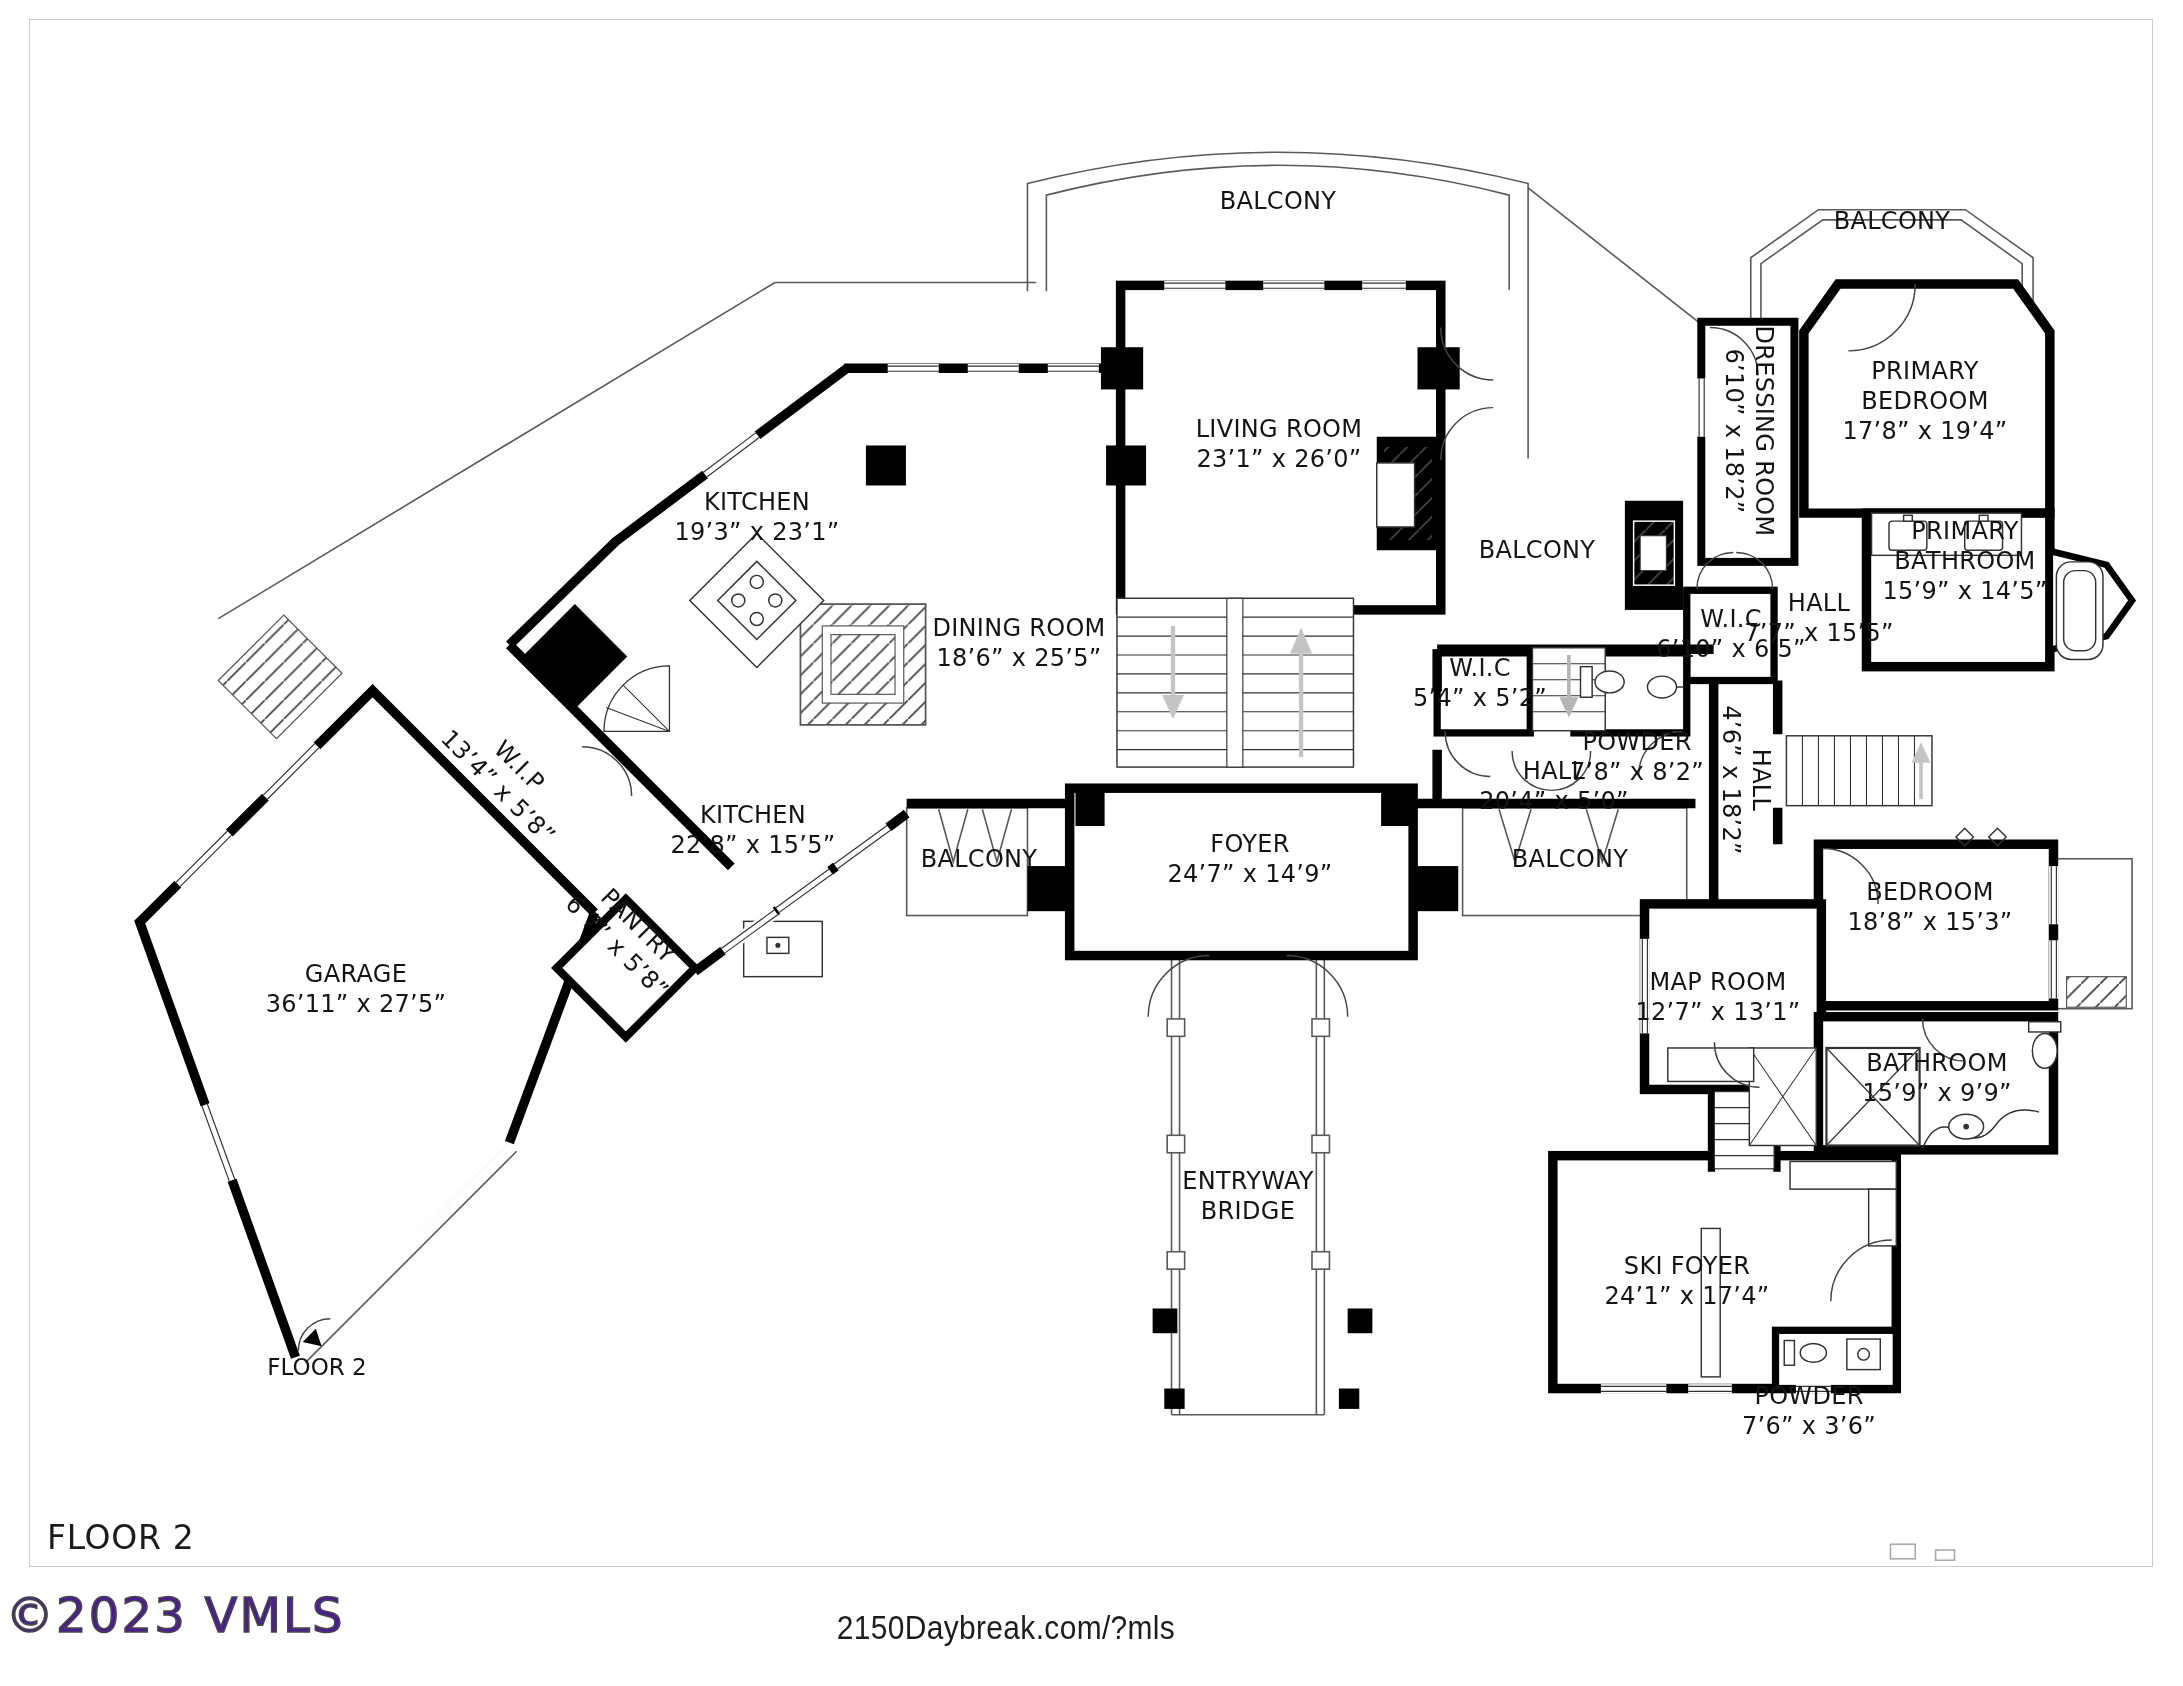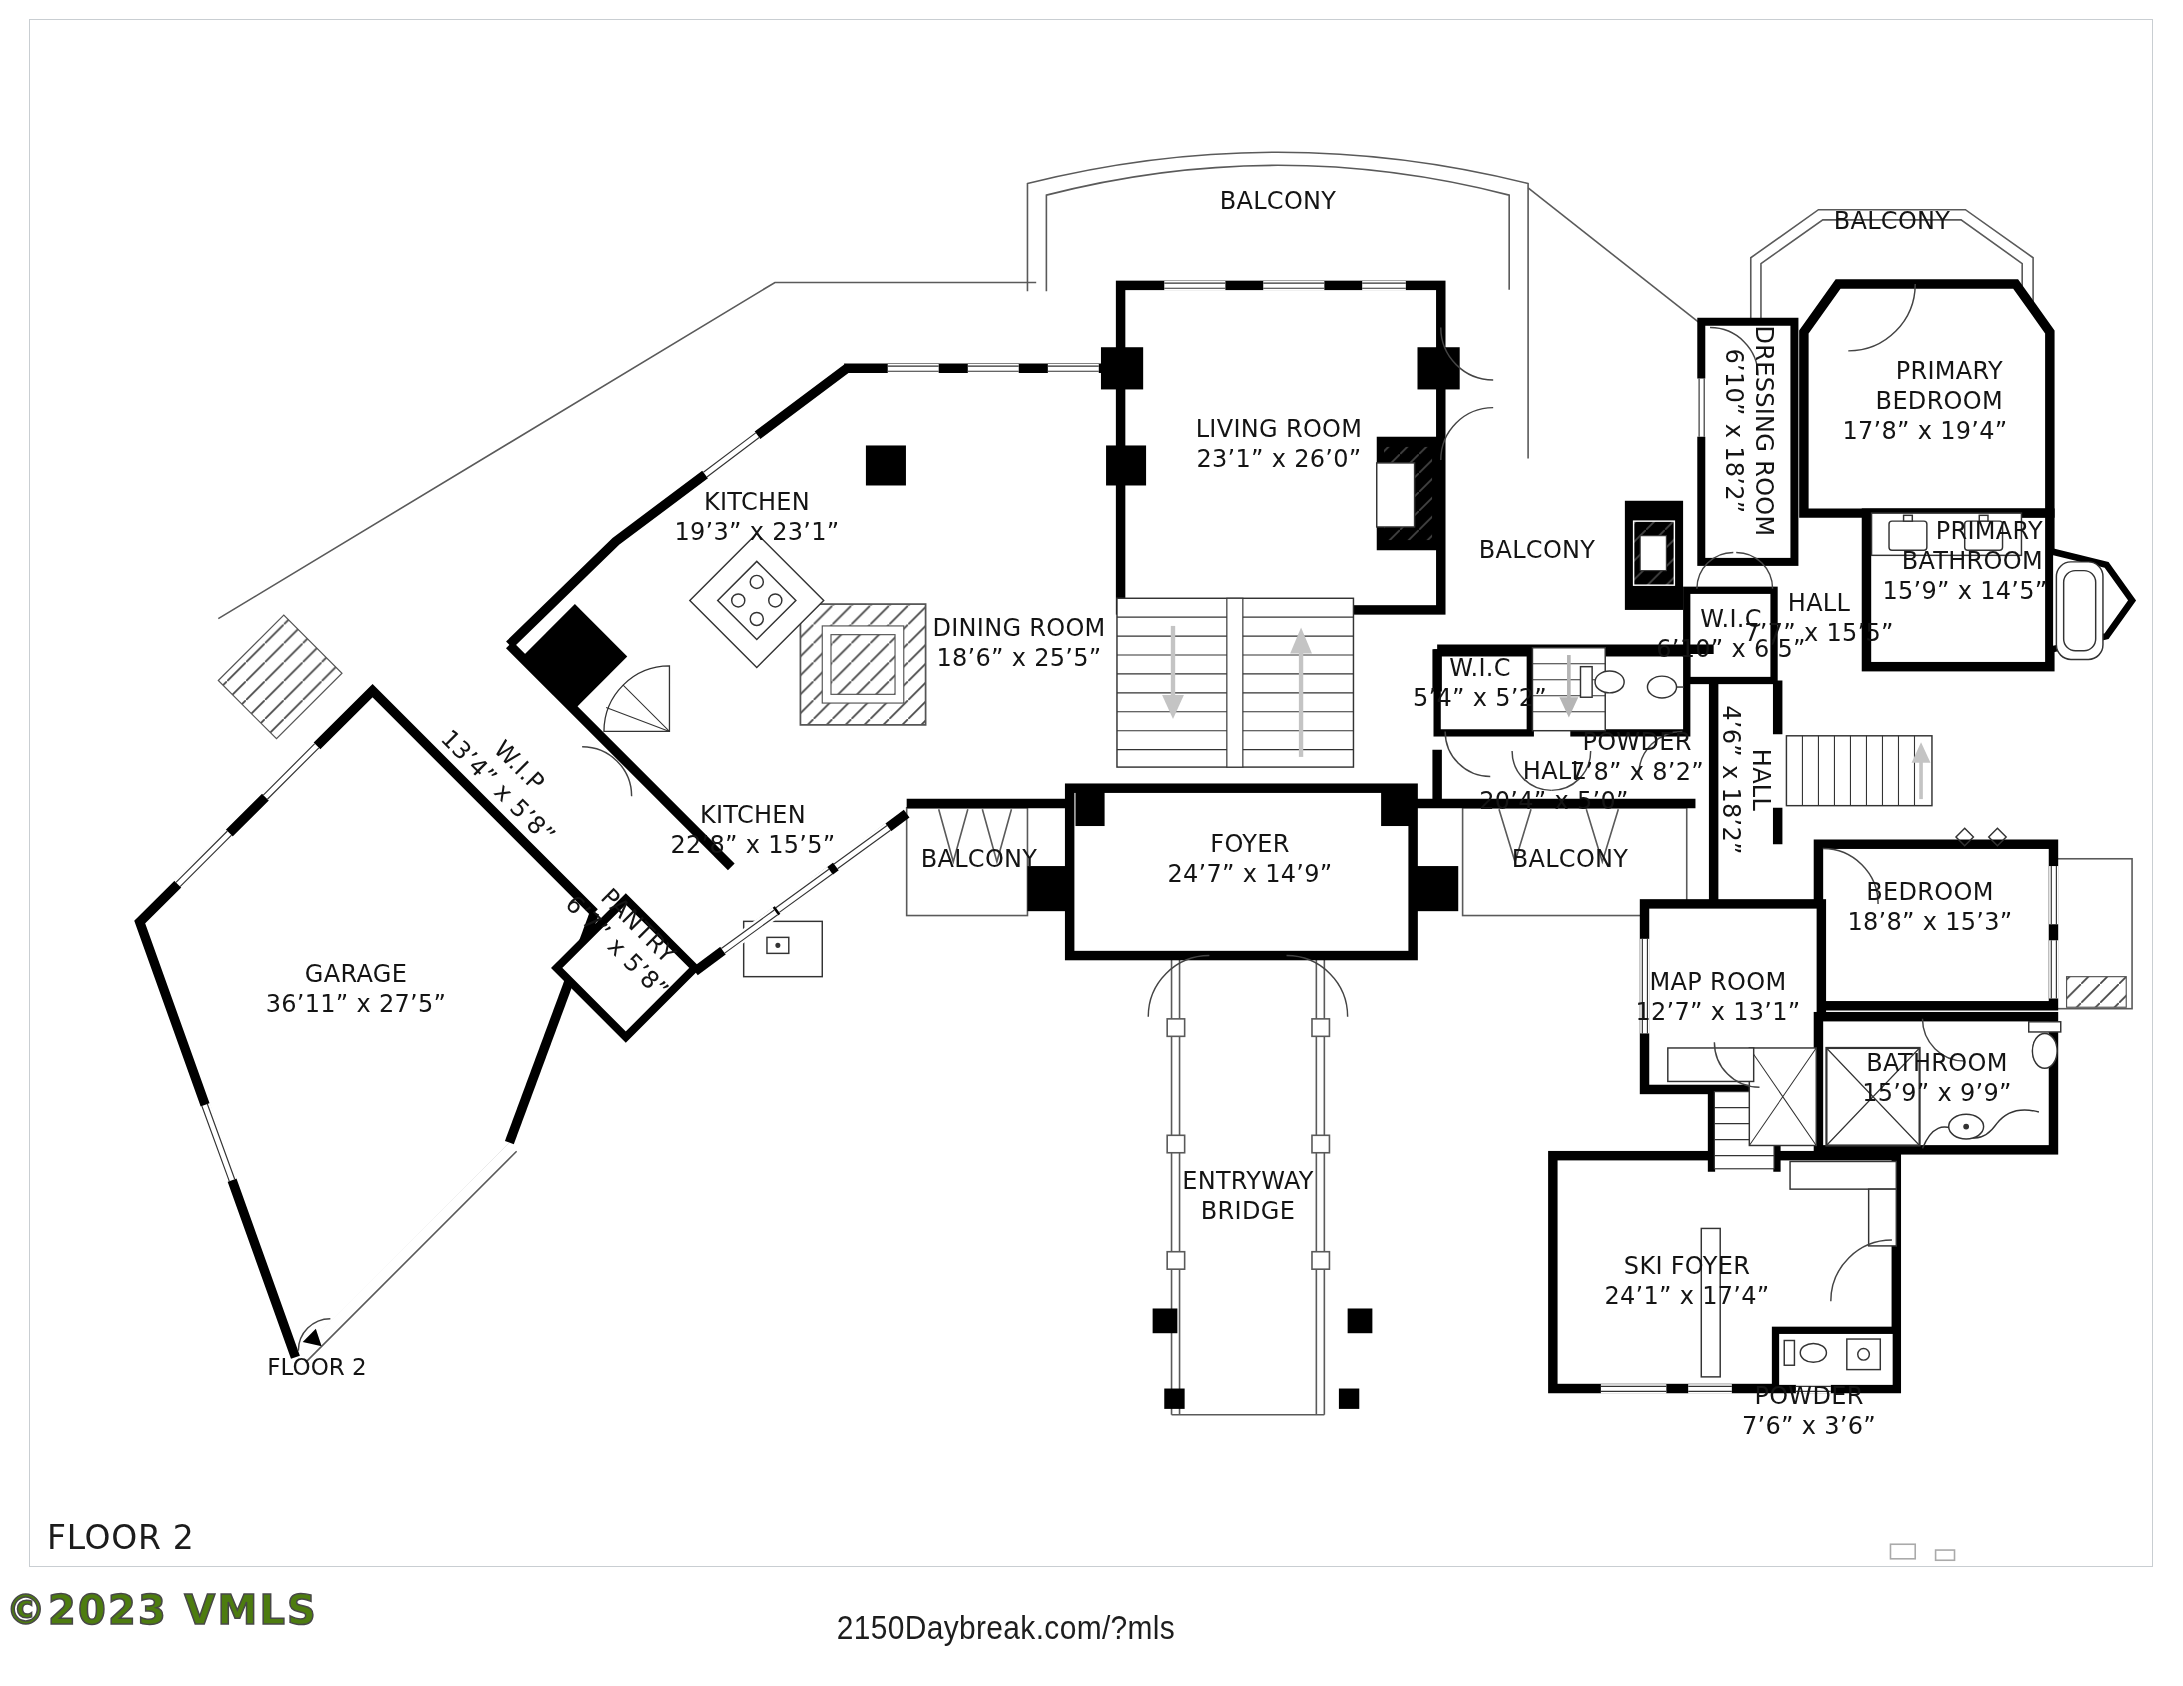--- a/index.html
+++ b/index.html
@@ -3,28 +3,28 @@
 <meta charset="utf-8">
 <style>
   html,body{margin:0;padding:0;background:#fff;}
   body{width:2183px;height:1687px;position:relative;font-family:"DejaVu Sans","Liberation Sans",sans-serif;}
   #sheet{position:absolute;left:0;top:0;width:2183px;height:1687px;background:#fff;overflow:hidden;padding-left:45px;}
   #plan-svg{position:absolute;left:0;top:0;}
   .sheet-border{position:absolute;left:29px;top:19px;width:2122px;height:1546px;border:1.5px solid #c9ced2;pointer-events:none;}
   .lbl{position:absolute;transform:translate(-50%,-50%);text-align:center;
        font-size:24px;line-height:1.24;color:#141414;letter-spacing:0.3px;}
   .lbl .nm,.lbl .dm{white-space:nowrap;}
-  .lbl .nm.w210{width:156px;white-space:normal;margin:0 auto;text-align:right;}
+  .lbl .nm.w210{width:156px;white-space:normal;margin:0 auto;}
   .rot90{transform:translate(-50%,-50%) rotate(90deg);}
   .rot45{transform:translate(-50%,-50%) rotate(45deg);}
   .wrap .nm{width:153px;white-space:normal;margin:0 auto;}
   .floor-big{position:absolute;left:47px;top:1518px;font-size:33px;color:#1c1c1c;letter-spacing:0.7px;}
   .floor-small{position:absolute;transform:translate(-50%,-50%);left:317px;top:1367px;font-size:23px;color:#141414;}
-  .copyright{position:absolute;left:5.8px;top:1587px;font-size:40px;letter-spacing:2.2px;
-             color:#4d7c0f;-webkit-text-stroke:1.5px #474747;font-weight:700;}
+  .copyright{position:absolute;left:5.8px;top:1587px;font-size:48px;letter-spacing:2.2px;
+             color:#4c1d95;-webkit-text-stroke:1.5px #474747;font-weight:400;}
   .site-url{position:absolute;left:1006px;top:1608px;transform:translate(-50%,0) scaleX(.88);
             font-family:"Liberation Sans",sans-serif;font-size:34px;color:#1d1d1d;letter-spacing:0.4px;}
 </style>
 </head>
 <body>
 
 <div id="sheet">
 
   <svg id="plan-svg" width="2183" height="1687" viewBox="0 0 3000 2318">
     <defs>

